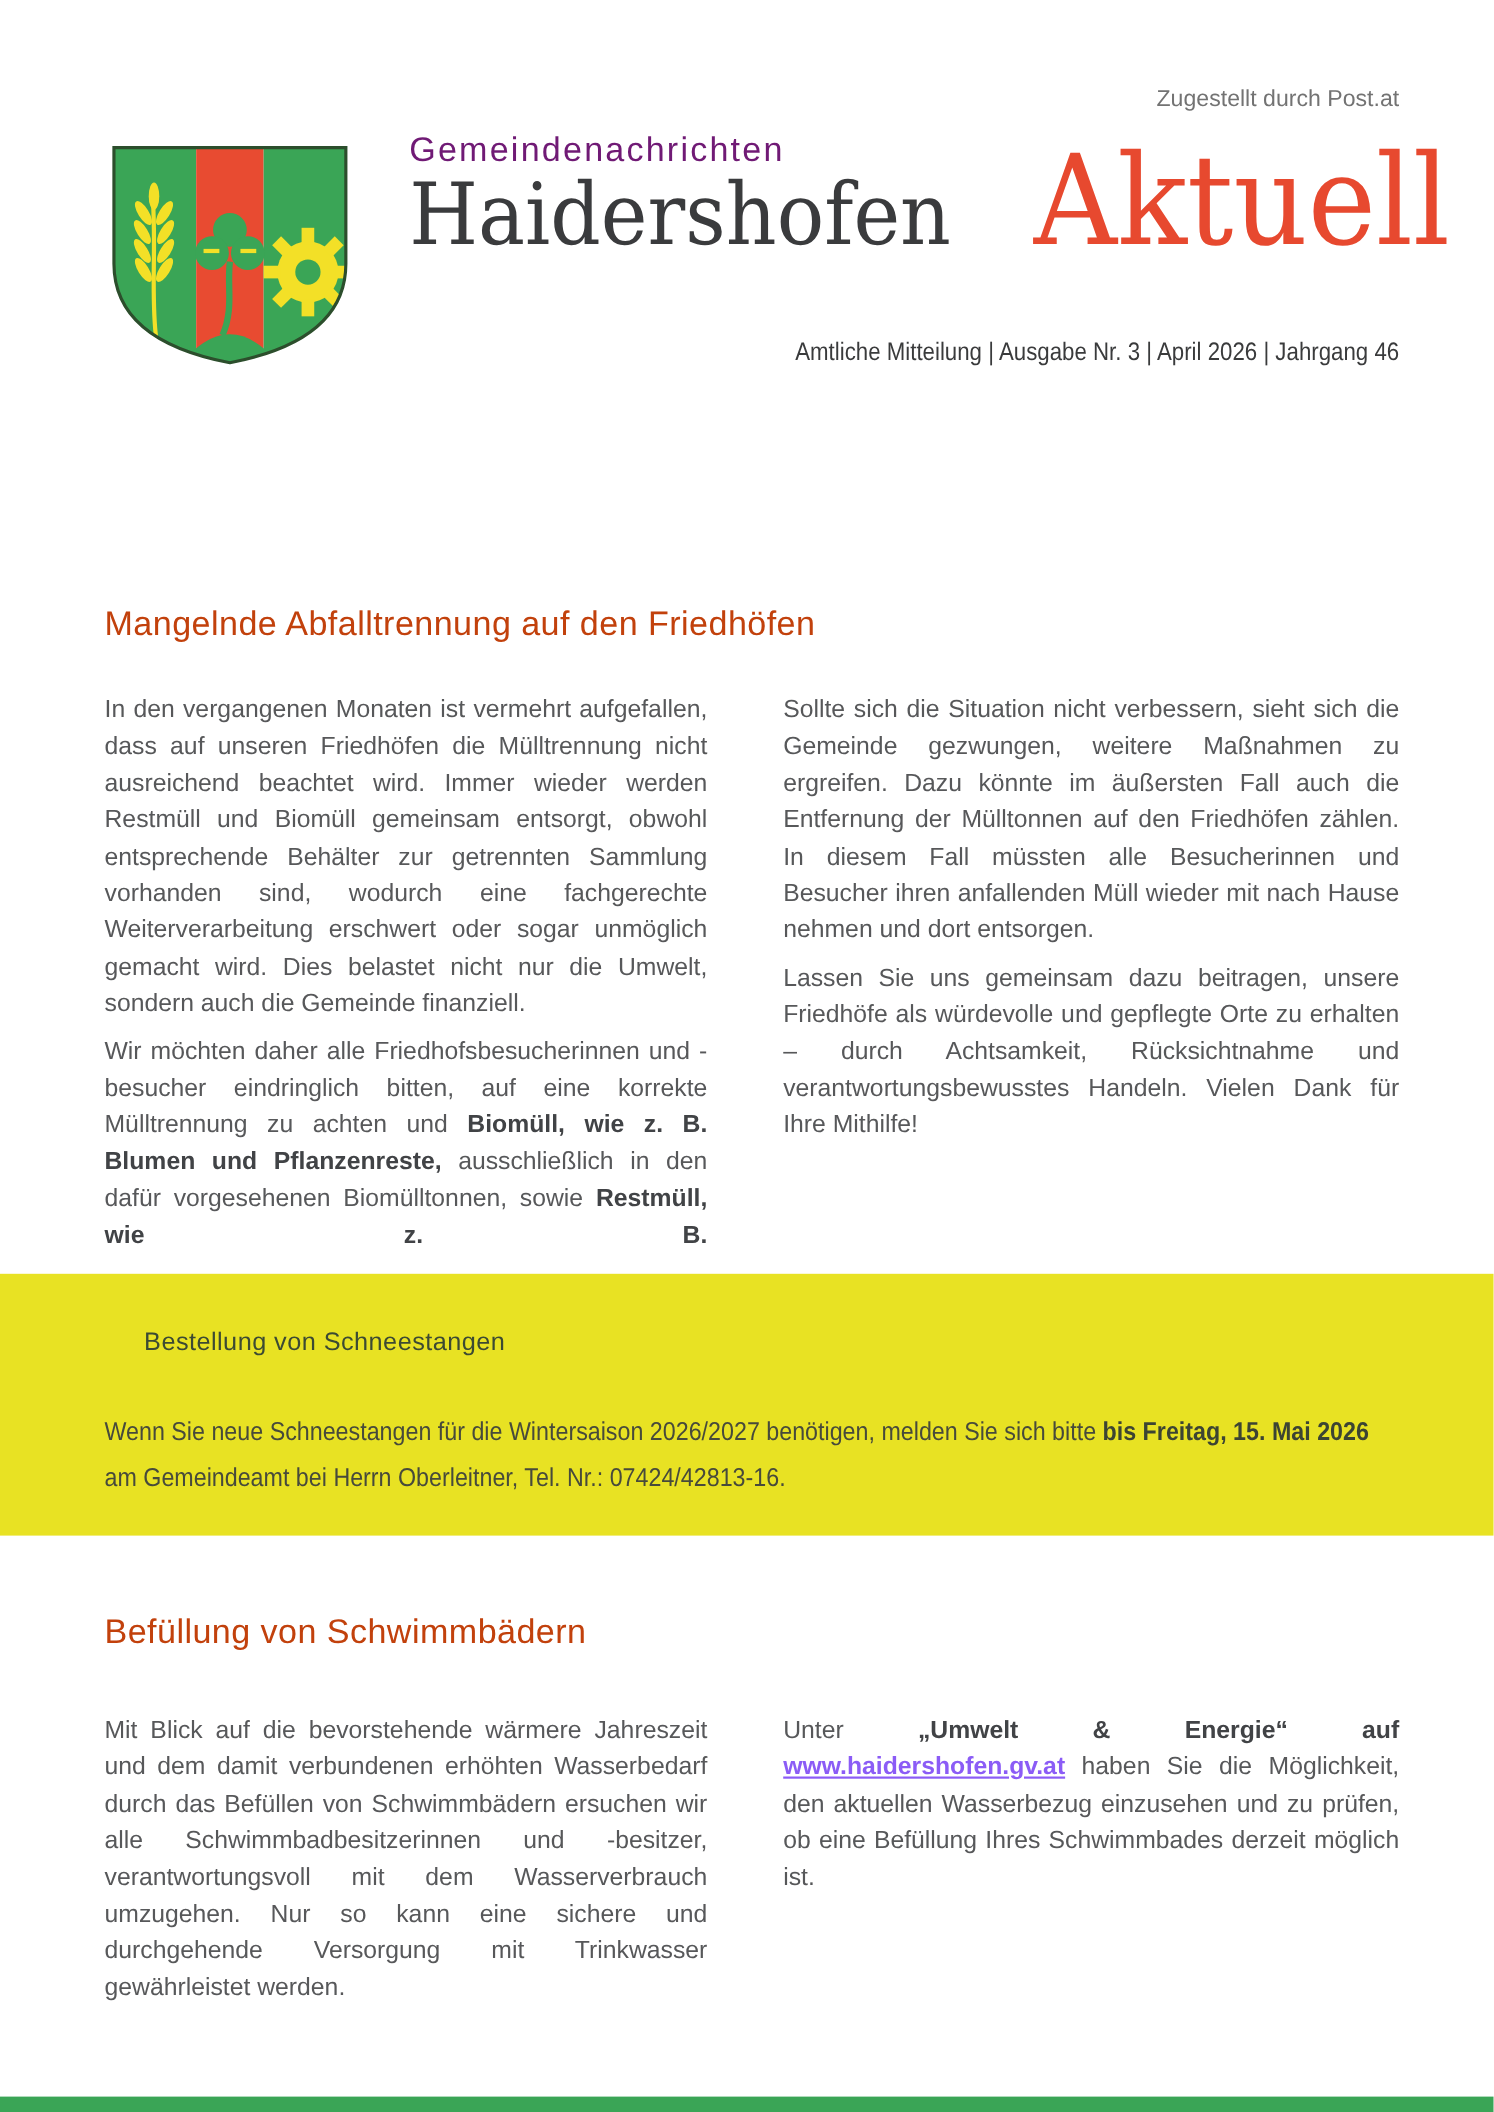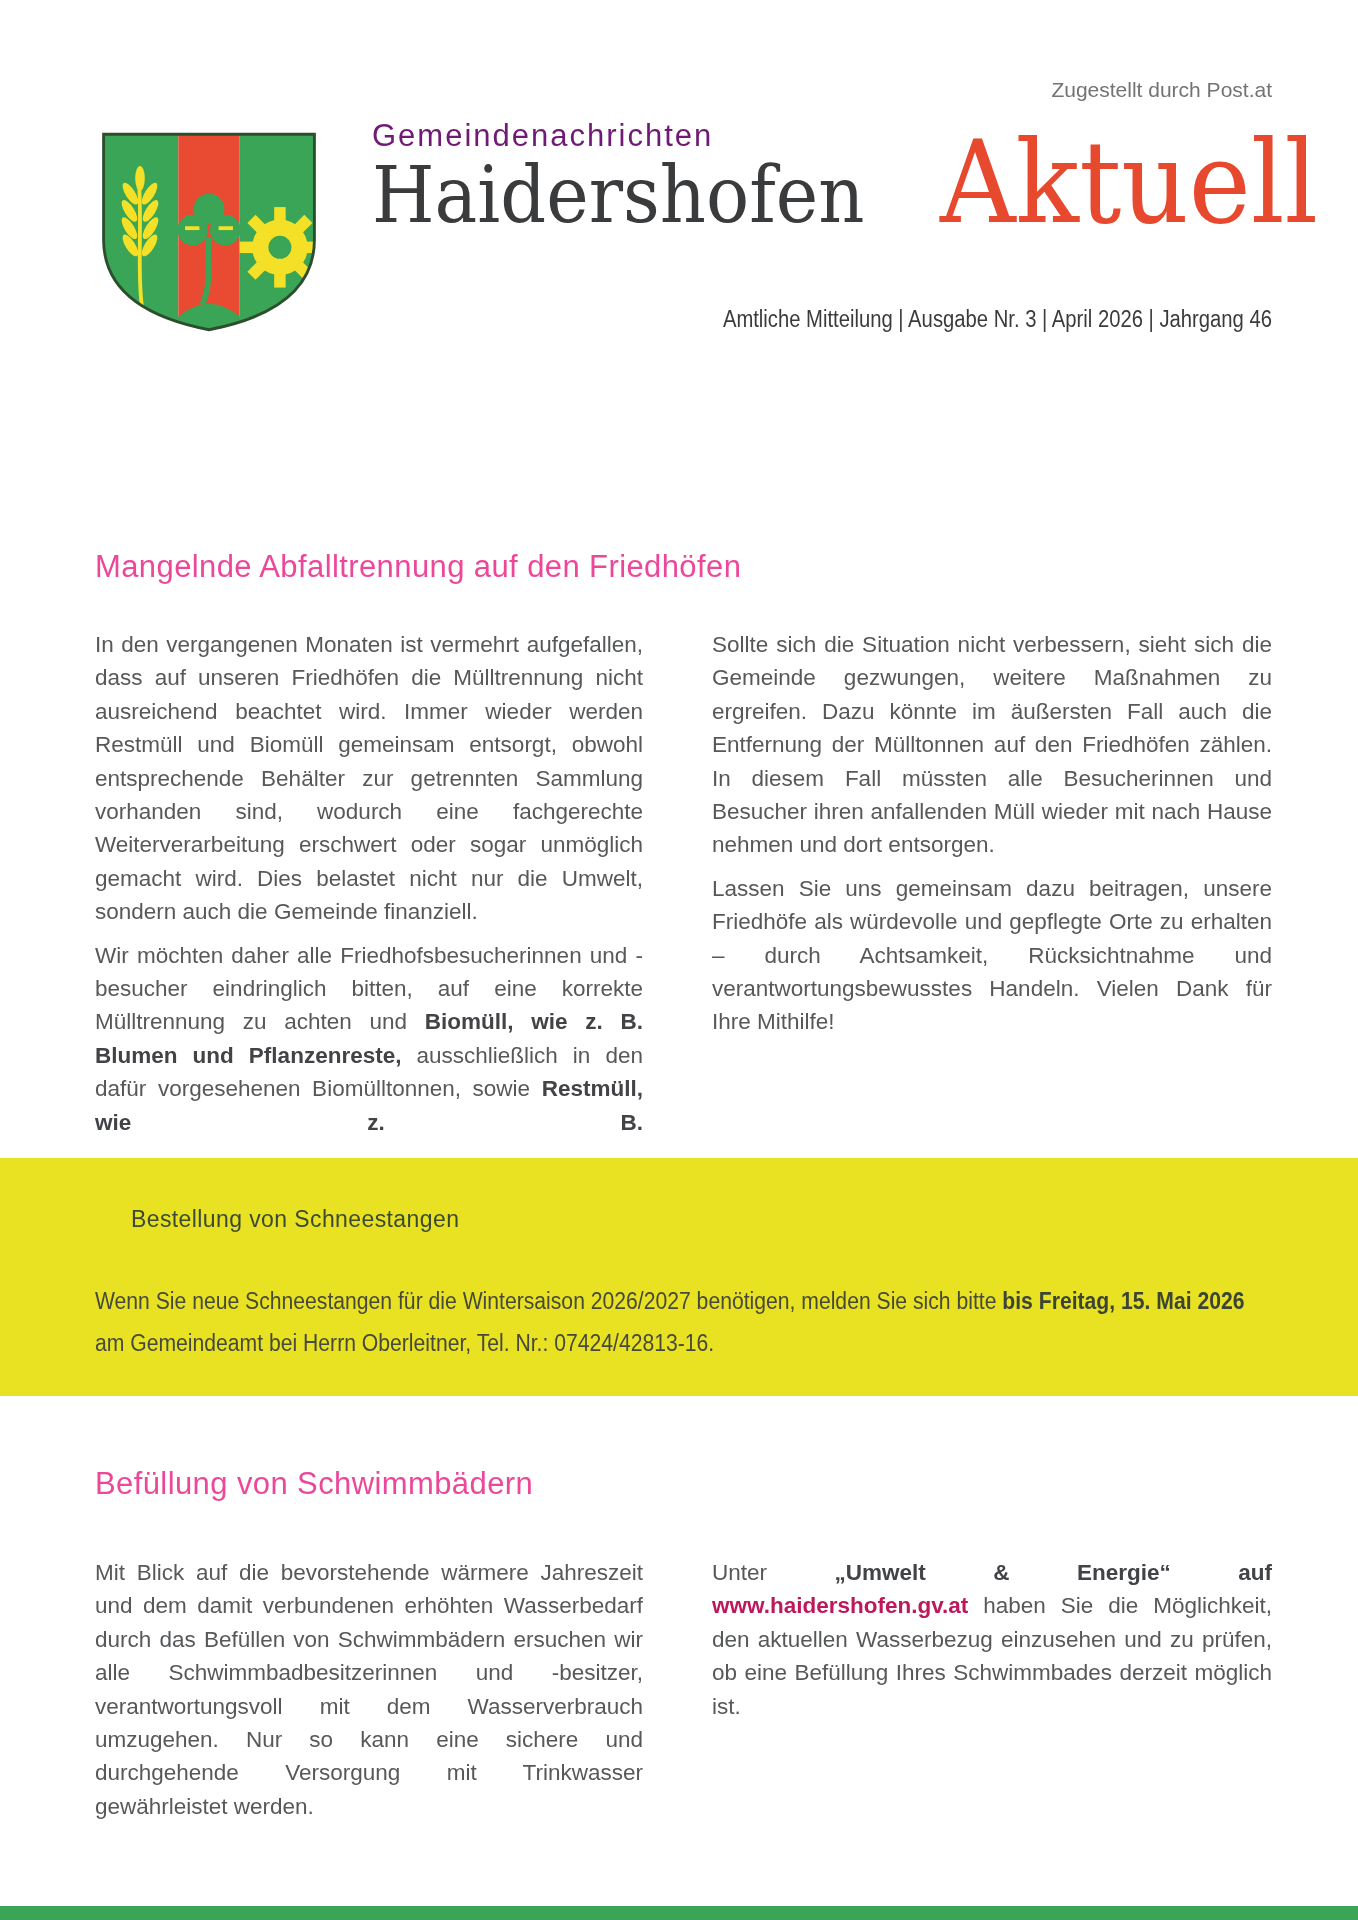--- a/index.html
+++ b/index.html
@@ -22,35 +22,35 @@
     position:absolute;right:86px;top:306px;font-size:23px;color:#3a3b3c;white-space:nowrap;
     transform:scaleX(0.88);transform-origin:right center;
   }
   
   .banner{
     position:absolute;left:95px;top:375px;width:1177px;height:113px;background:#3aa556;
     display:flex;align-items:center;justify-content:center;
   }
   .banner-label{color:#ffffff;font-size:39px;letter-spacing:1px;white-space:nowrap;}
   
-  .sec-heading{position:absolute;font-size:31px;letter-spacing:0.4px;color:#ec4899;white-space:nowrap;}
+  .sec-heading{position:absolute;font-size:31px;letter-spacing:0.4px;color:#c2410c;white-space:nowrap;}
   .h-waste{left:95px;top:549px;}
   .h-pool{left:95px;top:1466px;}
   .col{
     position:absolute;font-size:22.5px;line-height:33.4px;text-align:justify;color:#57585a;
   }
   .col p{margin:0 0 10px 0;}
   .col p.tight{margin:0;}
   .col p.justify-last{text-align-last:justify;}
   .c-l1{left:95px;top:628px;width:548px;}
   .c-r1{left:712px;top:628px;width:560px;}
   .c-l2{left:95px;top:1556px;width:548px;}
   .c-r2{left:712px;top:1556px;width:560px;}
   b{font-weight:700;color:#414346;}
-  .link{font-weight:700;color:#be185d;cursor:pointer;}
+  .link{font-weight:700;color:#8b5cf6;text-decoration:underline;cursor:pointer;}
   
   .yellow-box{position:absolute;left:0;top:1158px;width:1358px;height:238px;background:#e8e223;}
   .yellow-heading{position:absolute;left:95px;top:1206px;font-size:23px;letter-spacing:0.4px;color:#3c4a33;white-space:nowrap;margin-left:36px;}
   .yellow-body{
     position:absolute;left:95px;top:1280px;width:1309px;
     font-size:23.5px;line-height:42px;color:#474a3b;
     transform:scaleX(0.9);transform-origin:left top;
   }
   .yellow-body b{color:#3c4433;}
   

